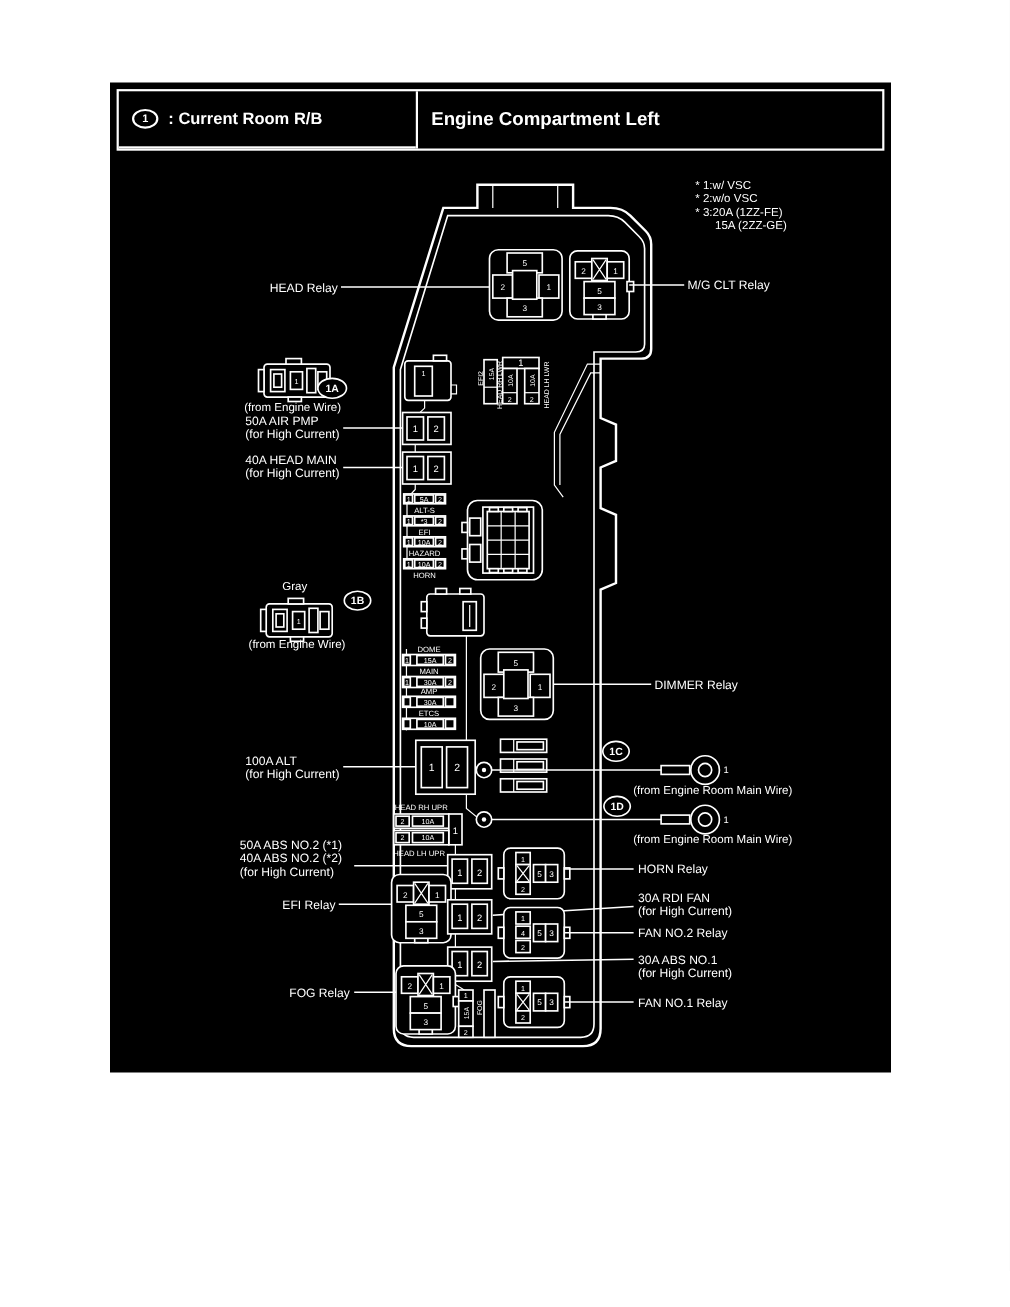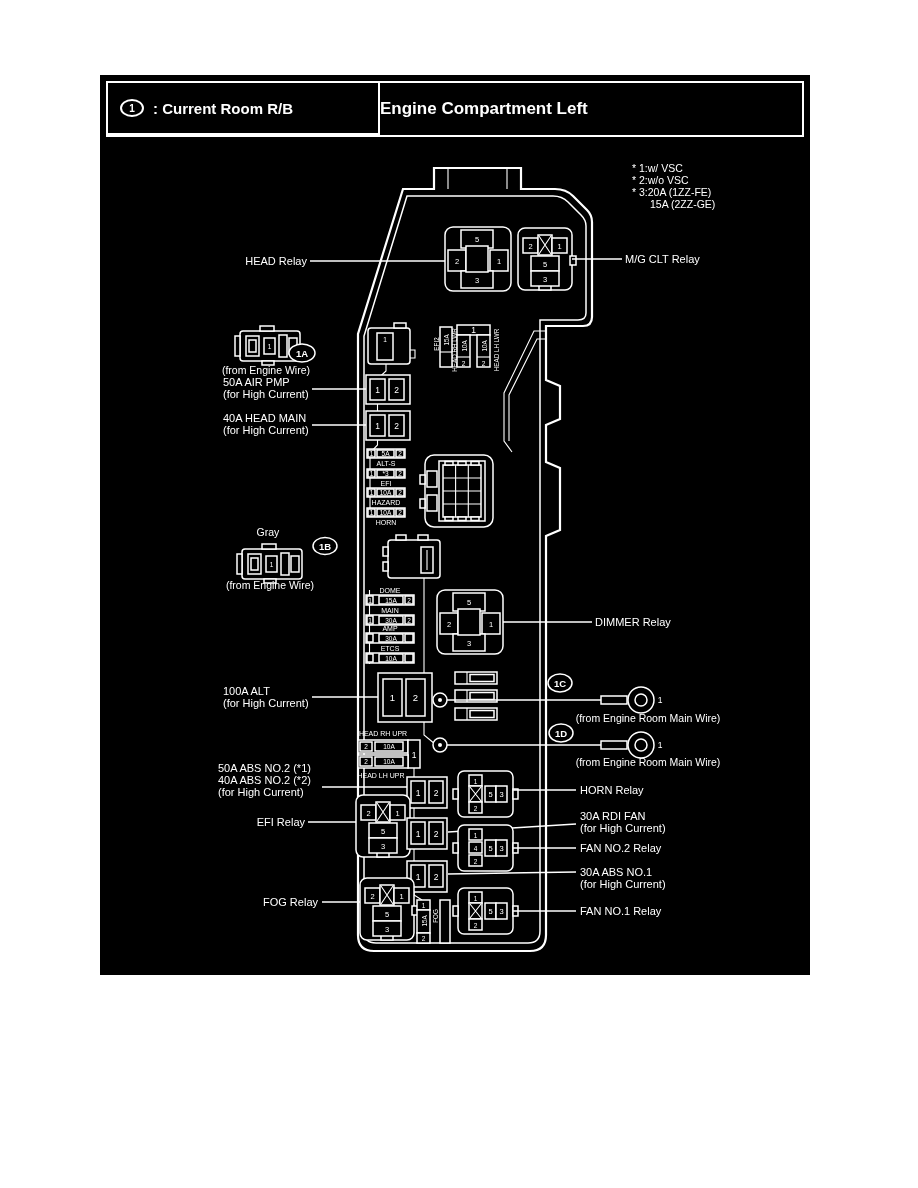--- a/index.html
+++ b/index.html
@@ -8,21 +8,21 @@
   #diagram{position:absolute;left:100px;top:75px;width:710px;height:900px;background:#000;}
   
   #hdr{position:absolute;left:6px;top:6px;width:698px;height:56px;border:2px solid #fff;
        display:flex;box-sizing:border-box;color:#fff;}
   #hdr-left{width:272px;border-right:2px solid #fff;display:flex;flex-direction:column;box-sizing:border-box;}
   .hdr-row{flex:1;display:flex;align-items:center;padding-left:12px;font-weight:bold;font-size:15px;}
   .hdr-row.first{border-bottom:2px solid #fff;}
   .sym-circle1{display:inline-flex;align-items:center;justify-content:center;width:20px;height:14px;
        border:2px solid #fff;border-radius:50%;font-size:10px;font-weight:bold;margin-right:9px;}
   .sym-oval{display:inline-block;width:20px;height:9px;border:2px solid #fff;border-radius:7px;margin-right:9px;}
-  #hdr-title{flex:1;display:flex;align-items:center;font-weight:bold;font-size:17px;}
+  #hdr-title{flex:1;display:flex;align-items:center;padding-left:12px;font-weight:bold;font-size:17px;}
   
   svg{position:absolute;left:0;top:0;}
   .s{fill:#000;stroke:#fff;stroke-width:1.5;}
   .out{fill:none;stroke:#fff;stroke-width:2.2;}
   .in2{fill:none;stroke:#fff;stroke-width:1.5;}
   .ln{stroke:#fff;stroke-width:1.4;fill:none;}
   .thin{stroke:#fff;stroke-width:1.1;fill:none;}
   text{fill:#fff;font-family:"Liberation Sans",sans-serif;}
   .lbl{font-size:11px;}
   .end{text-anchor:end;}

